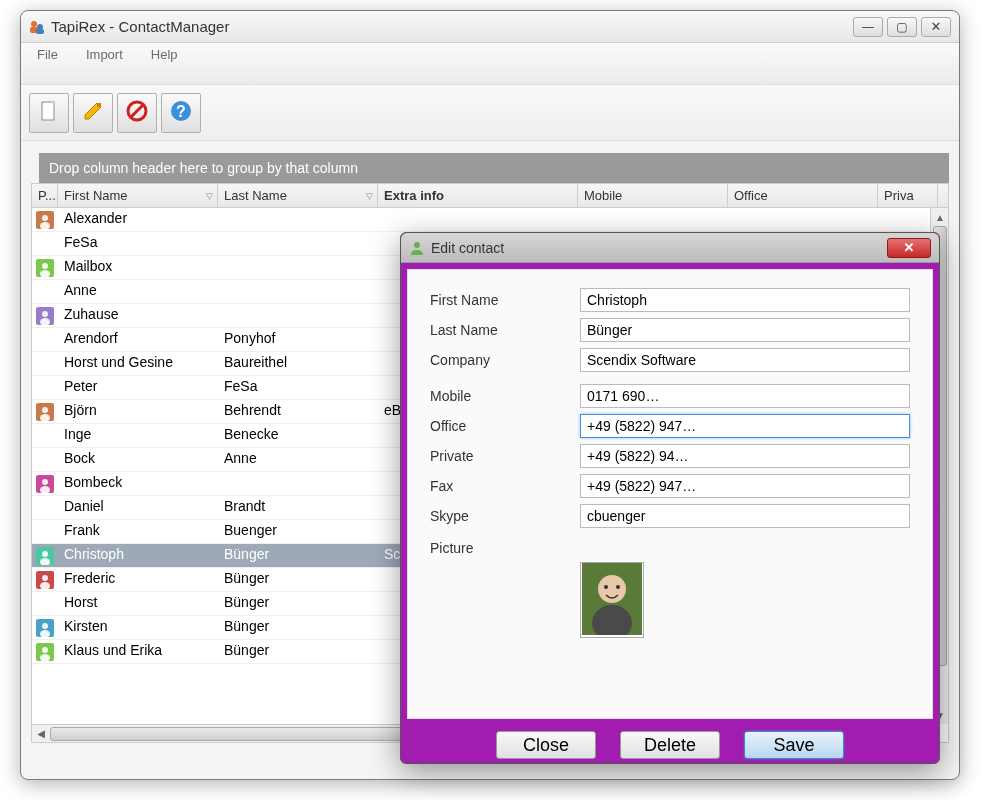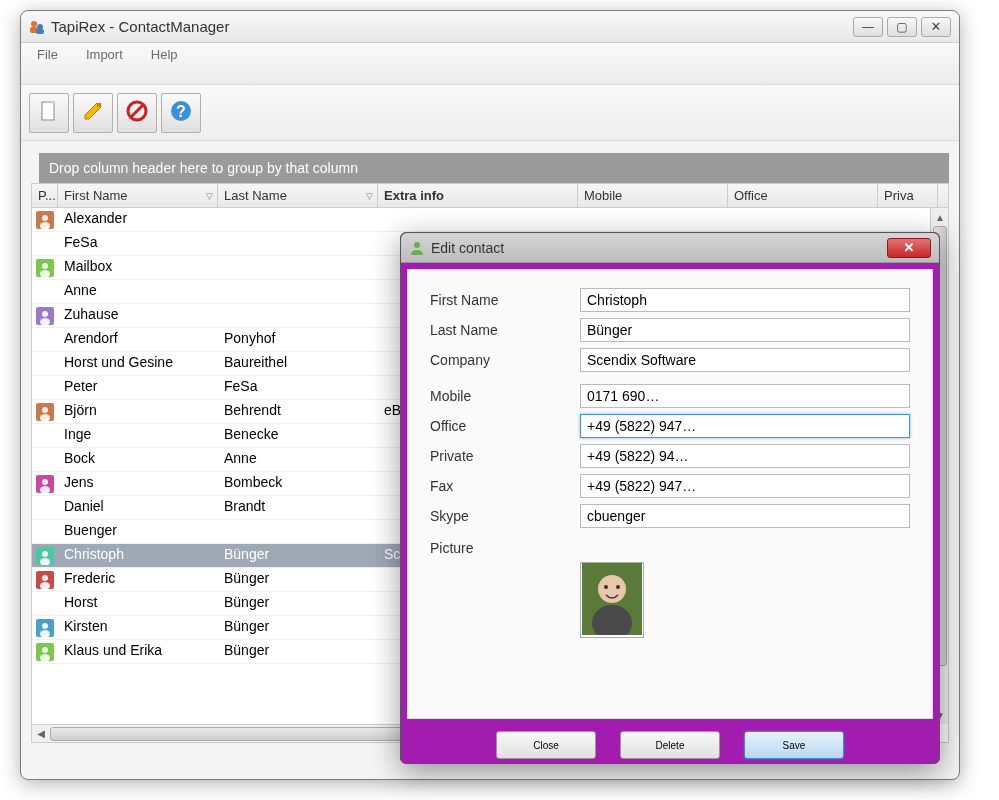--- a/index.html
+++ b/index.html
@@ -254,21 +254,21 @@
 .dlg-footer {
   display: flex; gap: 24px;
   justify-content: center;
   padding: 6px 0 10px 0;
 }
 .dlg-btn {
   width: 100px; height: 28px;
   border: 1px solid #999;
   background: linear-gradient(to bottom, #f9f9f9, #e0e0e0);
   border-radius: 3px;
-  font-size: 10px;
+  font-size: 18px;
   cursor: pointer;
 }
 .dlg-btn.primary {
   border: 1px solid #3f87c6;
   background: linear-gradient(to bottom, #e8f2fb, #b8d8f0);
   box-shadow: 0 0 3px rgba(74,144,217,0.6);
 }
 </style>
 </head>
 <body>
@@ -461,38 +461,38 @@
           <div class="cell pr"></div>
         </div>
         <div class="row">
           <div class="cell p">
             <span class="avatar"><svg viewBox="0 0 18 18">
                 <rect width="18" height="18" fill="#c94a9a" rx="2"></rect>
                 <circle cx="9" cy="7" r="3" fill="#fff" opacity="0.9"></circle>
                 <ellipse cx="9" cy="15" rx="5" ry="4" fill="#fff" opacity="0.9"></ellipse>
               </svg></span>
           </div>
-          <div class="cell fn">Jens</div>
           <div class="cell ln">Bombeck</div>
           <div class="cell ex"></div>
           <div class="cell mo"></div>
           <div class="cell of"></div>
           <div class="cell pr"></div>
         </div>
         <div class="row">
           <div class="cell p"></div>
           <div class="cell fn">Daniel</div>
           <div class="cell ln">Brandt</div>
           <div class="cell ex"></div>
           <div class="cell mo"></div>
           <div class="cell of"></div>
           <div class="cell pr"></div>
         </div>
         <div class="row">
           <div class="cell p"></div>
+          <div class="cell fn">Frank</div>
           <div class="cell ln">Buenger</div>
           <div class="cell ex"></div>
           <div class="cell mo"></div>
           <div class="cell of"></div>
           <div class="cell pr"></div>
         </div>
         <div class="row selected">
           <div class="cell p">
             <span class="avatar"><svg viewBox="0 0 18 18">
                 <rect width="18" height="18" fill="#4ac9a0" rx="2"></rect>

